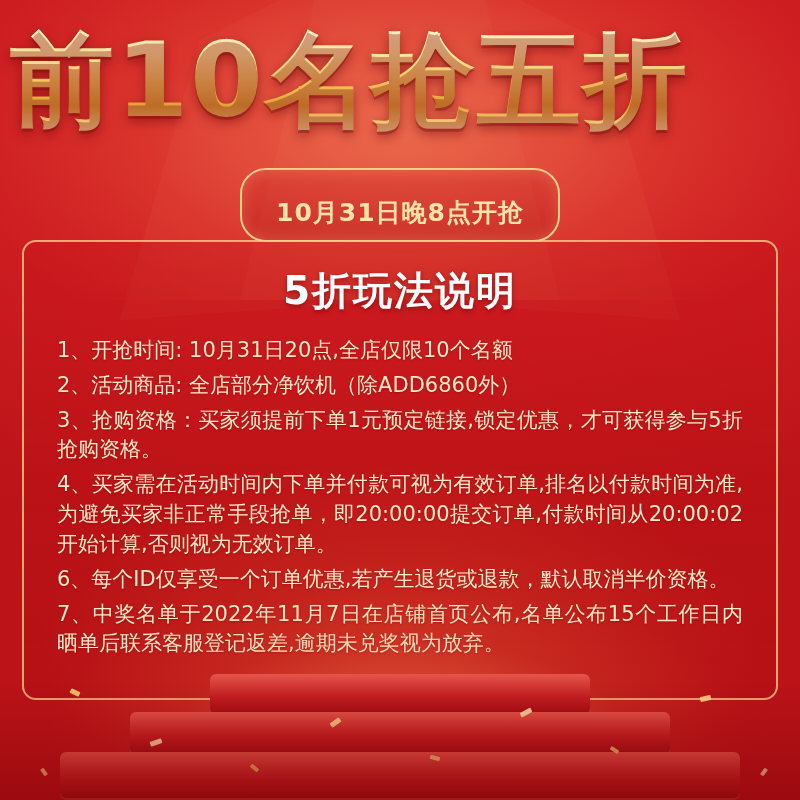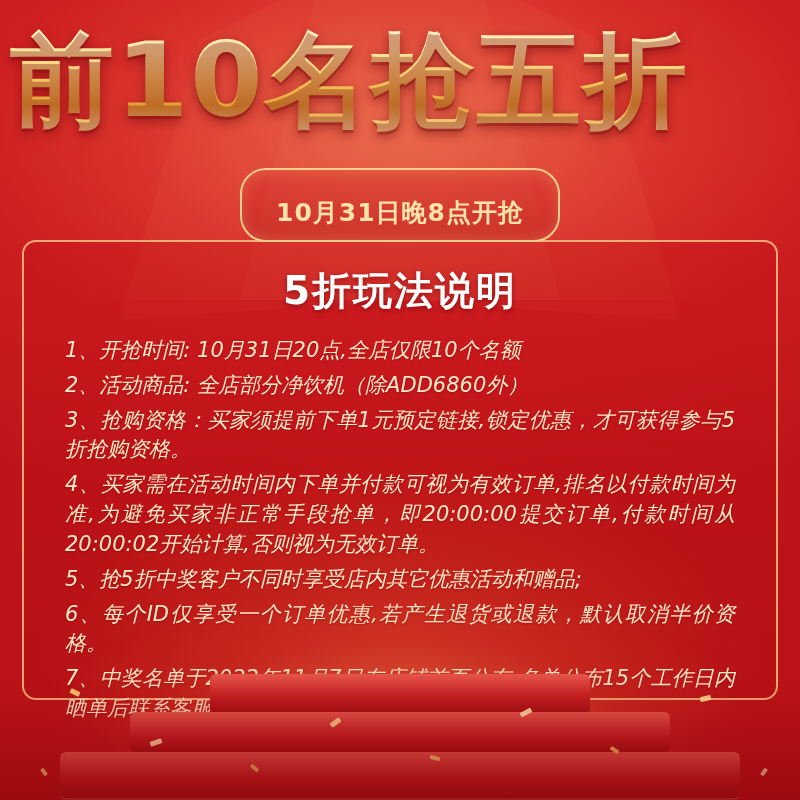--- a/index.html
+++ b/index.html
@@ -106,24 +106,23 @@
     text-align: center;
     font-family: "DejaVu Sans", "Liberation Sans", sans-serif;
     font-size: 39px;
     font-weight: bold;
     letter-spacing: 2px;
     color: #ffffff;
     text-shadow: 0 2px 5px rgba(110,6,8,0.6);
     margin: 4px 0 18px 0;
   }
   .rules-list {
-    margin: 15px;
+    margin: 7px;
     padding: 0;
     list-style: none;
-    font-style: italic;
   }
   .rule-item {
     font-family: "DejaVu Sans", "Liberation Sans", sans-serif;
     font-size: 21px;
     line-height: 1.42;
     color: #ffe9c7;
     margin: 0 0 5px 0;
     text-align: justify;
     text-shadow: 0 1px 2px rgba(120,10,12,0.45);
   }
@@ -194,21 +193,20 @@
     <div class="txt">10月31日晚8点开抢</div>
   </div>
 
   <div class="rules-card">
     <div class="rules-title">5折玩法说明</div>
     <ul class="rules-list">
       <li class="rule-item">1、开抢时间: 10月31日20点,全店仅限10个名额</li>
       <li class="rule-item">2、活动商品: 全店部分净饮机（除ADD6860外）</li>
       <li class="rule-item">3、抢购资格：买家须提前下单1元预定链接,锁定优惠，才可获得参与5折抢购资格。</li>
       <li class="rule-item">4、买家需在活动时间内下单并付款可视为有效订单,排名以付款时间为准,为避免买家非正常手段抢单，即20:00:00提交订单,付款时间从20:00:02开始计算,否则视为无效订单。</li>
-      <li class="rule-item">5、抢5折中奖客户不同时享受店内其它优惠活动和赠品;</li>
       <li class="rule-item">6、每个ID仅享受一个订单优惠,若产生退货或退款，默认取消半价资格。</li>
       <li class="rule-item">7、中奖名单于2022年11月7日在店铺首页公布,名单公布15个工作日内晒单后联系客服登记返差,逾期未兑奖视为放弃。</li>
     </ul>
   </div>
 
   <div class="podium">
     <div class="podium-glow"></div>
     <div class="step s3"></div>
     <div class="step s2"></div>
     <div class="step s1"></div>

